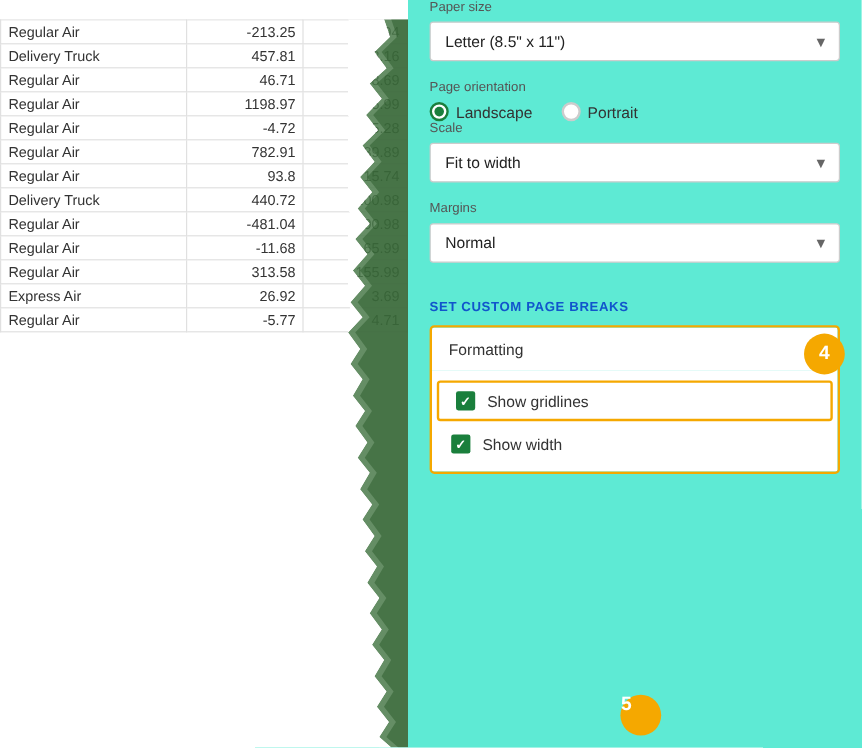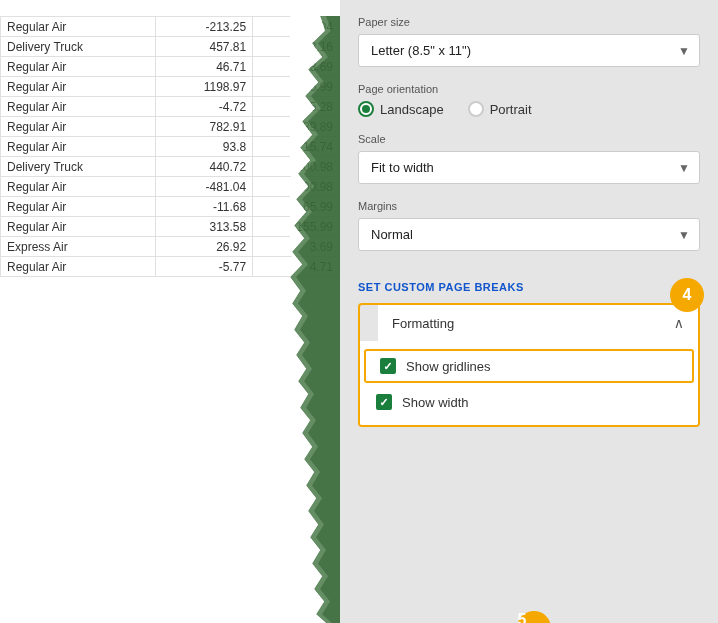--- a/index.html
+++ b/index.html
@@ -32,22 +32,22 @@
 
     .spreadsheet-table td:not(:first-child) {
       text-align: right;
       color: #333;
     }
 
     
     .right-panel {
       flex: 1;
       height: 623px;
-      background: #e5e5e5;
-      padding: 16px 18px;
+      background: #5eead4;
+      padding: 0 18px;
       overflow-y: auto;
       position: relative;
     }
 
     .section-label {
       font-size: 11px;
       color: #555;
       margin-bottom: 6px;
       font-weight: 400;
     }
@@ -75,21 +75,20 @@
       top: 50%;
       transform: translateY(-50%);
       pointer-events: none;
       color: #666;
       font-size: 12px;
     }
 
     .orientation-row {
       display: flex;
       gap: 24px;
-      margin-bottom: 16px;
     }
 
     .radio-option {
       display: flex;
       align-items: center;
       gap: 6px;
       cursor: pointer;
     }
 
     .radio-circle {
@@ -163,21 +162,20 @@
       overflow: hidden;
     }
 
     .formatting-header {
       display: flex;
       align-items: center;
       justify-content: space-between;
       padding: 10px 14px;
       background: #fff;
       cursor: pointer;
-      margin-left: 18px;
     }
 
     .formatting-title {
       font-size: 13px;
       color: #333;
     }
 
     .chevron-up {
       color: #555;
       font-size: 14px;

